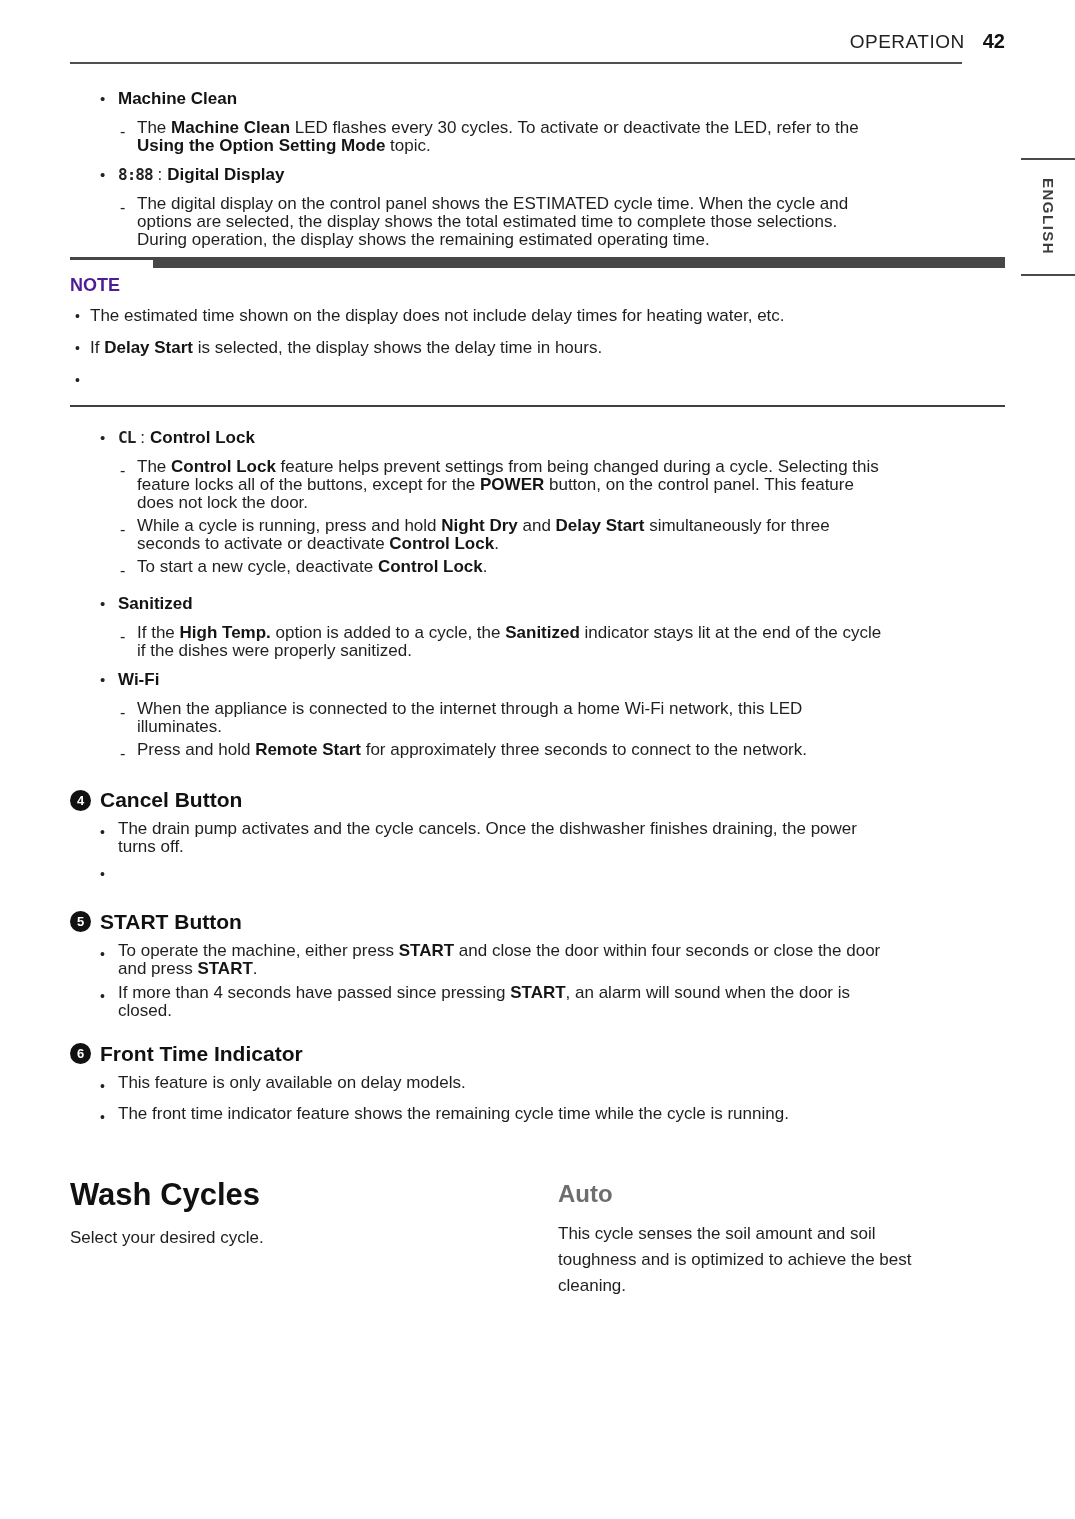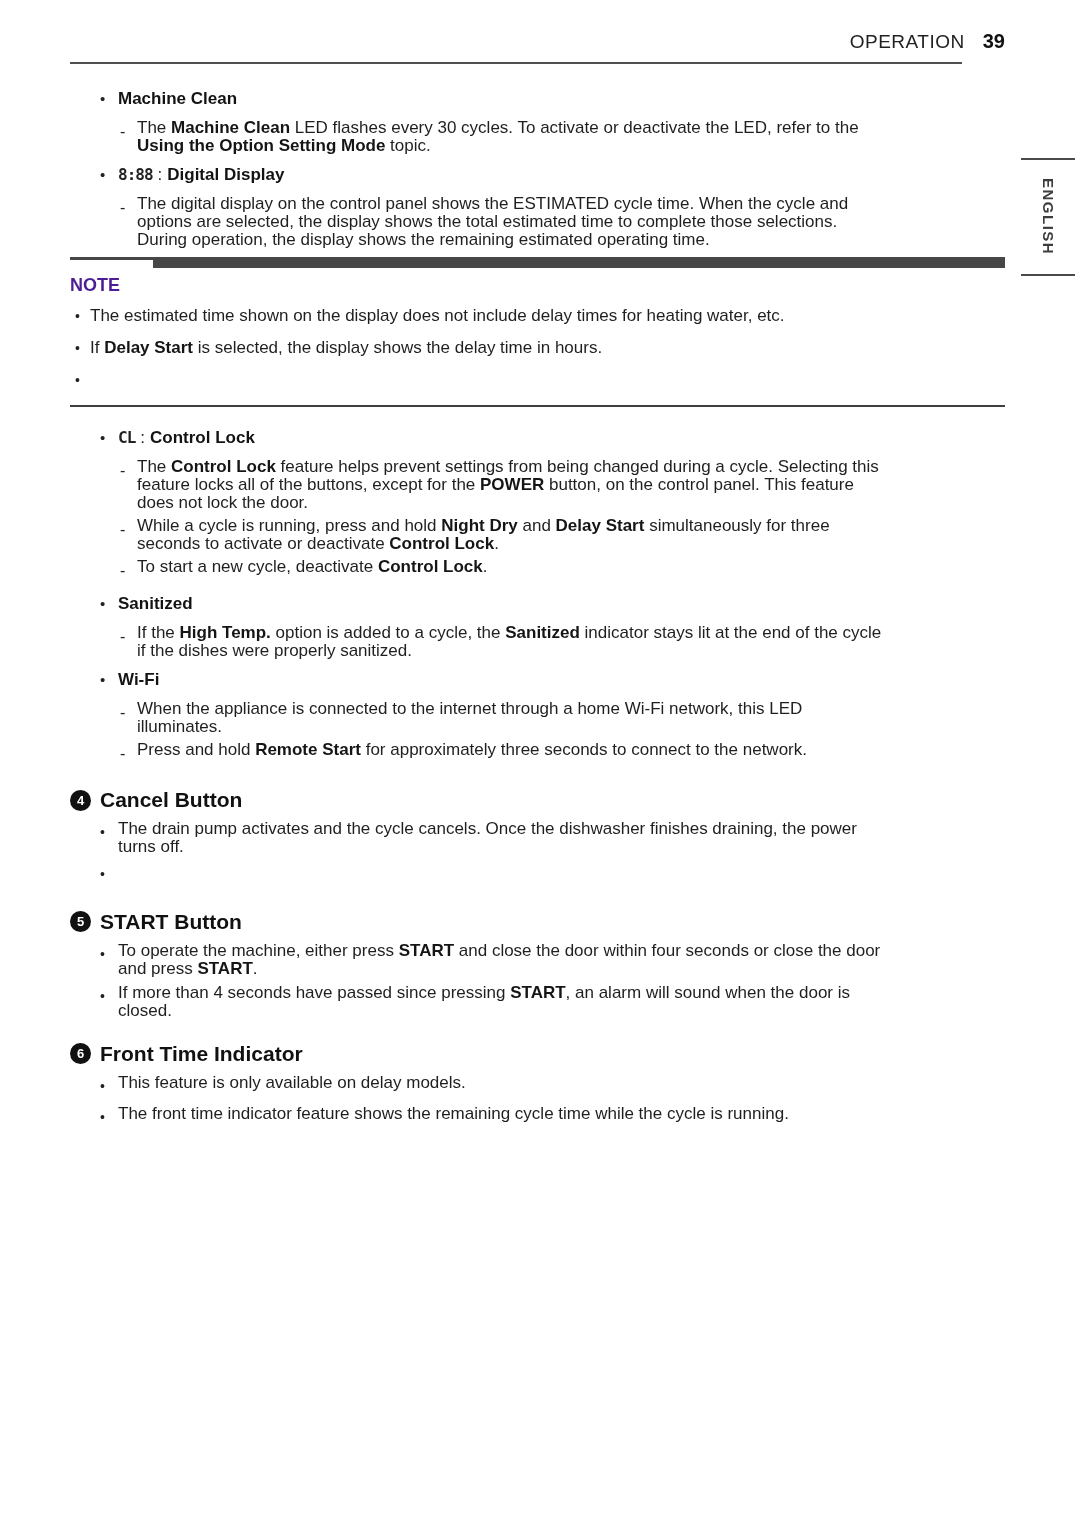--- a/index.html
+++ b/index.html
@@ -84,21 +84,21 @@
   .cycle-name { font-size:24px; font-weight:700; color:#6e6e6e; line-height:28px; }
   .cycle-desc { margin-top:13px; font-size:17px; line-height:26px; color:#1f1f1f; }
 </style>
 </head>
 <body>
 
 <div class="page">
 
   <div class="header-row">
     <span class="header-section">OPERATION</span>
-    <span class="header-pageno">39</span>
+    <span class="header-pageno">42</span>
   </div>
   <div class="header-rule"></div>
 
   <div class="lang-tab">
     <span>ENGLISH</span>
   </div>
 
   <div class="content">
 
     <div class="group first">
@@ -207,15 +207,25 @@
     </div>
     <div class="nsub">
       <span class="mk">•</span>
       <p class="txt">This feature is only available on delay models.</p>
     </div>
     <div class="nsub">
       <span class="mk">•</span>
       <p class="txt">The front time indicator feature shows the remaining cycle time while the cycle is running.</p>
     </div>
 
+    <div class="wash">
+      <div class="wash-left">
+        <div class="wash-title">Wash Cycles</div>
+        <div class="wash-sub">Select your desired cycle.</div>
+      </div>
+      <div class="wash-right">
+        <div class="cycle-name">Auto</div>
+        <p class="cycle-desc">This cycle senses the soil amount and soil<br>toughness and is optimized to achieve the best<br>cleaning.</p>
+      </div>
+    </div>
 
   </div>
 </div>
 
 </body></html>

